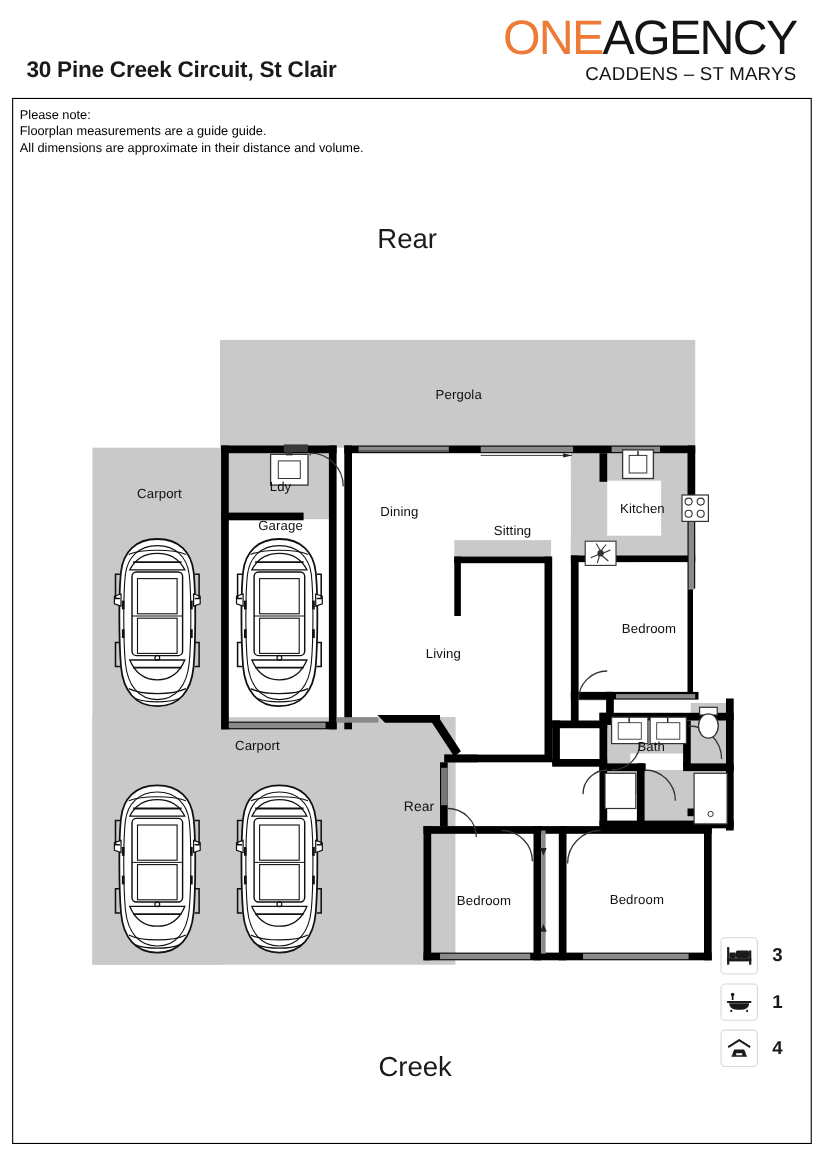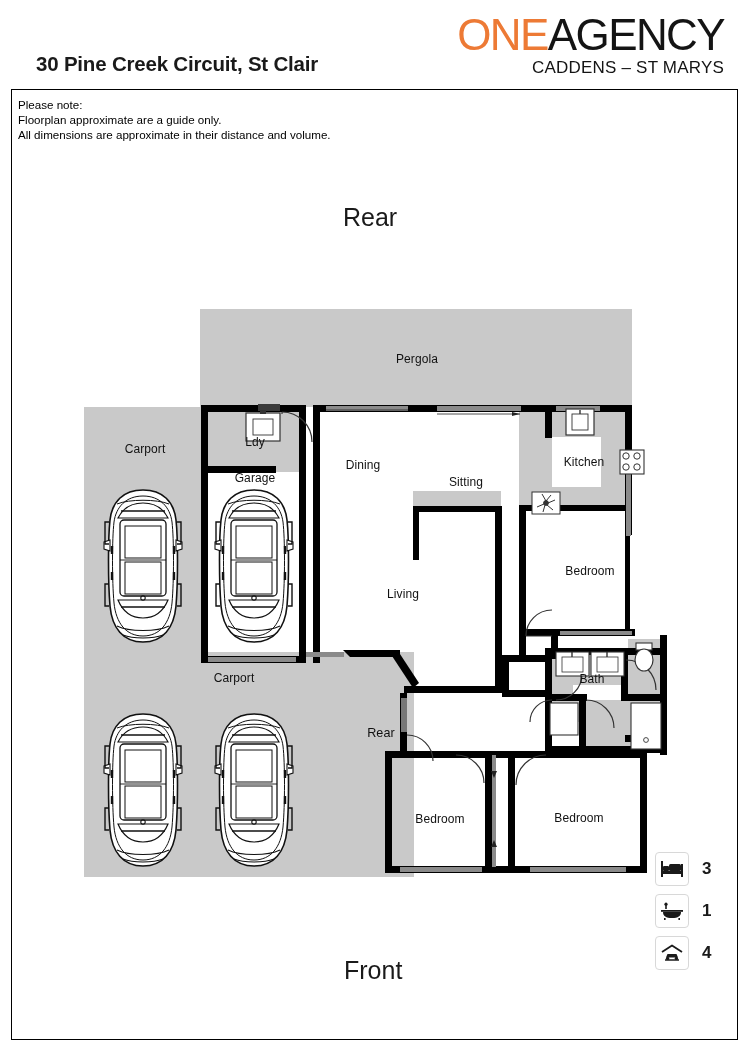--- a/index.html
+++ b/index.html
@@ -16,21 +16,21 @@
   }
 
   
   #header {
     position: absolute;
     left: 0; top: 0;
     width: 750px; height: 88px;
   }
   #property-address {
     position: absolute;
-    left: 36px; top: 52px;
+    left: 24px; top: 52px;
     font-size: 20.5px;
     font-weight: bold;
     color: #1a1a1a;
     letter-spacing: -0.2px;
     white-space: nowrap;
   }
   #brand-logo {
     position: absolute;
     right: 26px; top: 13px;
     text-align: right;
@@ -137,27 +137,27 @@
   <div id="property-address">30 Pine Creek Circuit, St Clair</div>
   <div id="brand-logo">
     <div id="brand-wordmark"><span id="brand-one">ONE</span><span id="brand-agency">AGENCY</span></div>
     <div id="brand-tagline">CADDENS – ST MARYS</div>
   </div>
 </div>
 
 <div id="note-box">
   <div id="note-text">
     <div>Please note:</div>
-    <div>Floorplan approximate are a guide only.</div>
+    <div>Floorplan measurements are a guide guide.</div>
     <div>All dimensions are approximate in their distance and volume.</div>
   </div>
 </div>
 
 <div class="orient-label" id="label-rear">Rear</div>
-<div class="orient-label" id="label-front">Front</div>
+<div class="orient-label" id="label-front">Creek</div>
 
 <svg id="floorplan" viewBox="0 0 750 1061">
   <defs>
 
     <g id="car-symbol">
 
       <path d="M0,-76 C20,-76 31,-64 33,-46 C35,-28 35,16 33,40 C31,62 20,76 0,76 C-20,76 -31,62 -33,40 C-35,16 -35,-28 -33,-46 C-31,-64 -20,-76 0,-76 Z" fill="#ffffff" stroke="#111111" stroke-width="1.6"></path>
 
       <path d="M0,-70 C17,-70 27,-59 29,-44 C31,-27 31,15 29,37 C27,57 17,70 0,70 C-17,70 -27,57 -29,37 C-31,15 -31,-27 -29,-44 C-27,-59 -17,-70 0,-70 Z" fill="none" stroke="#111111" stroke-width="1"></path>
 

